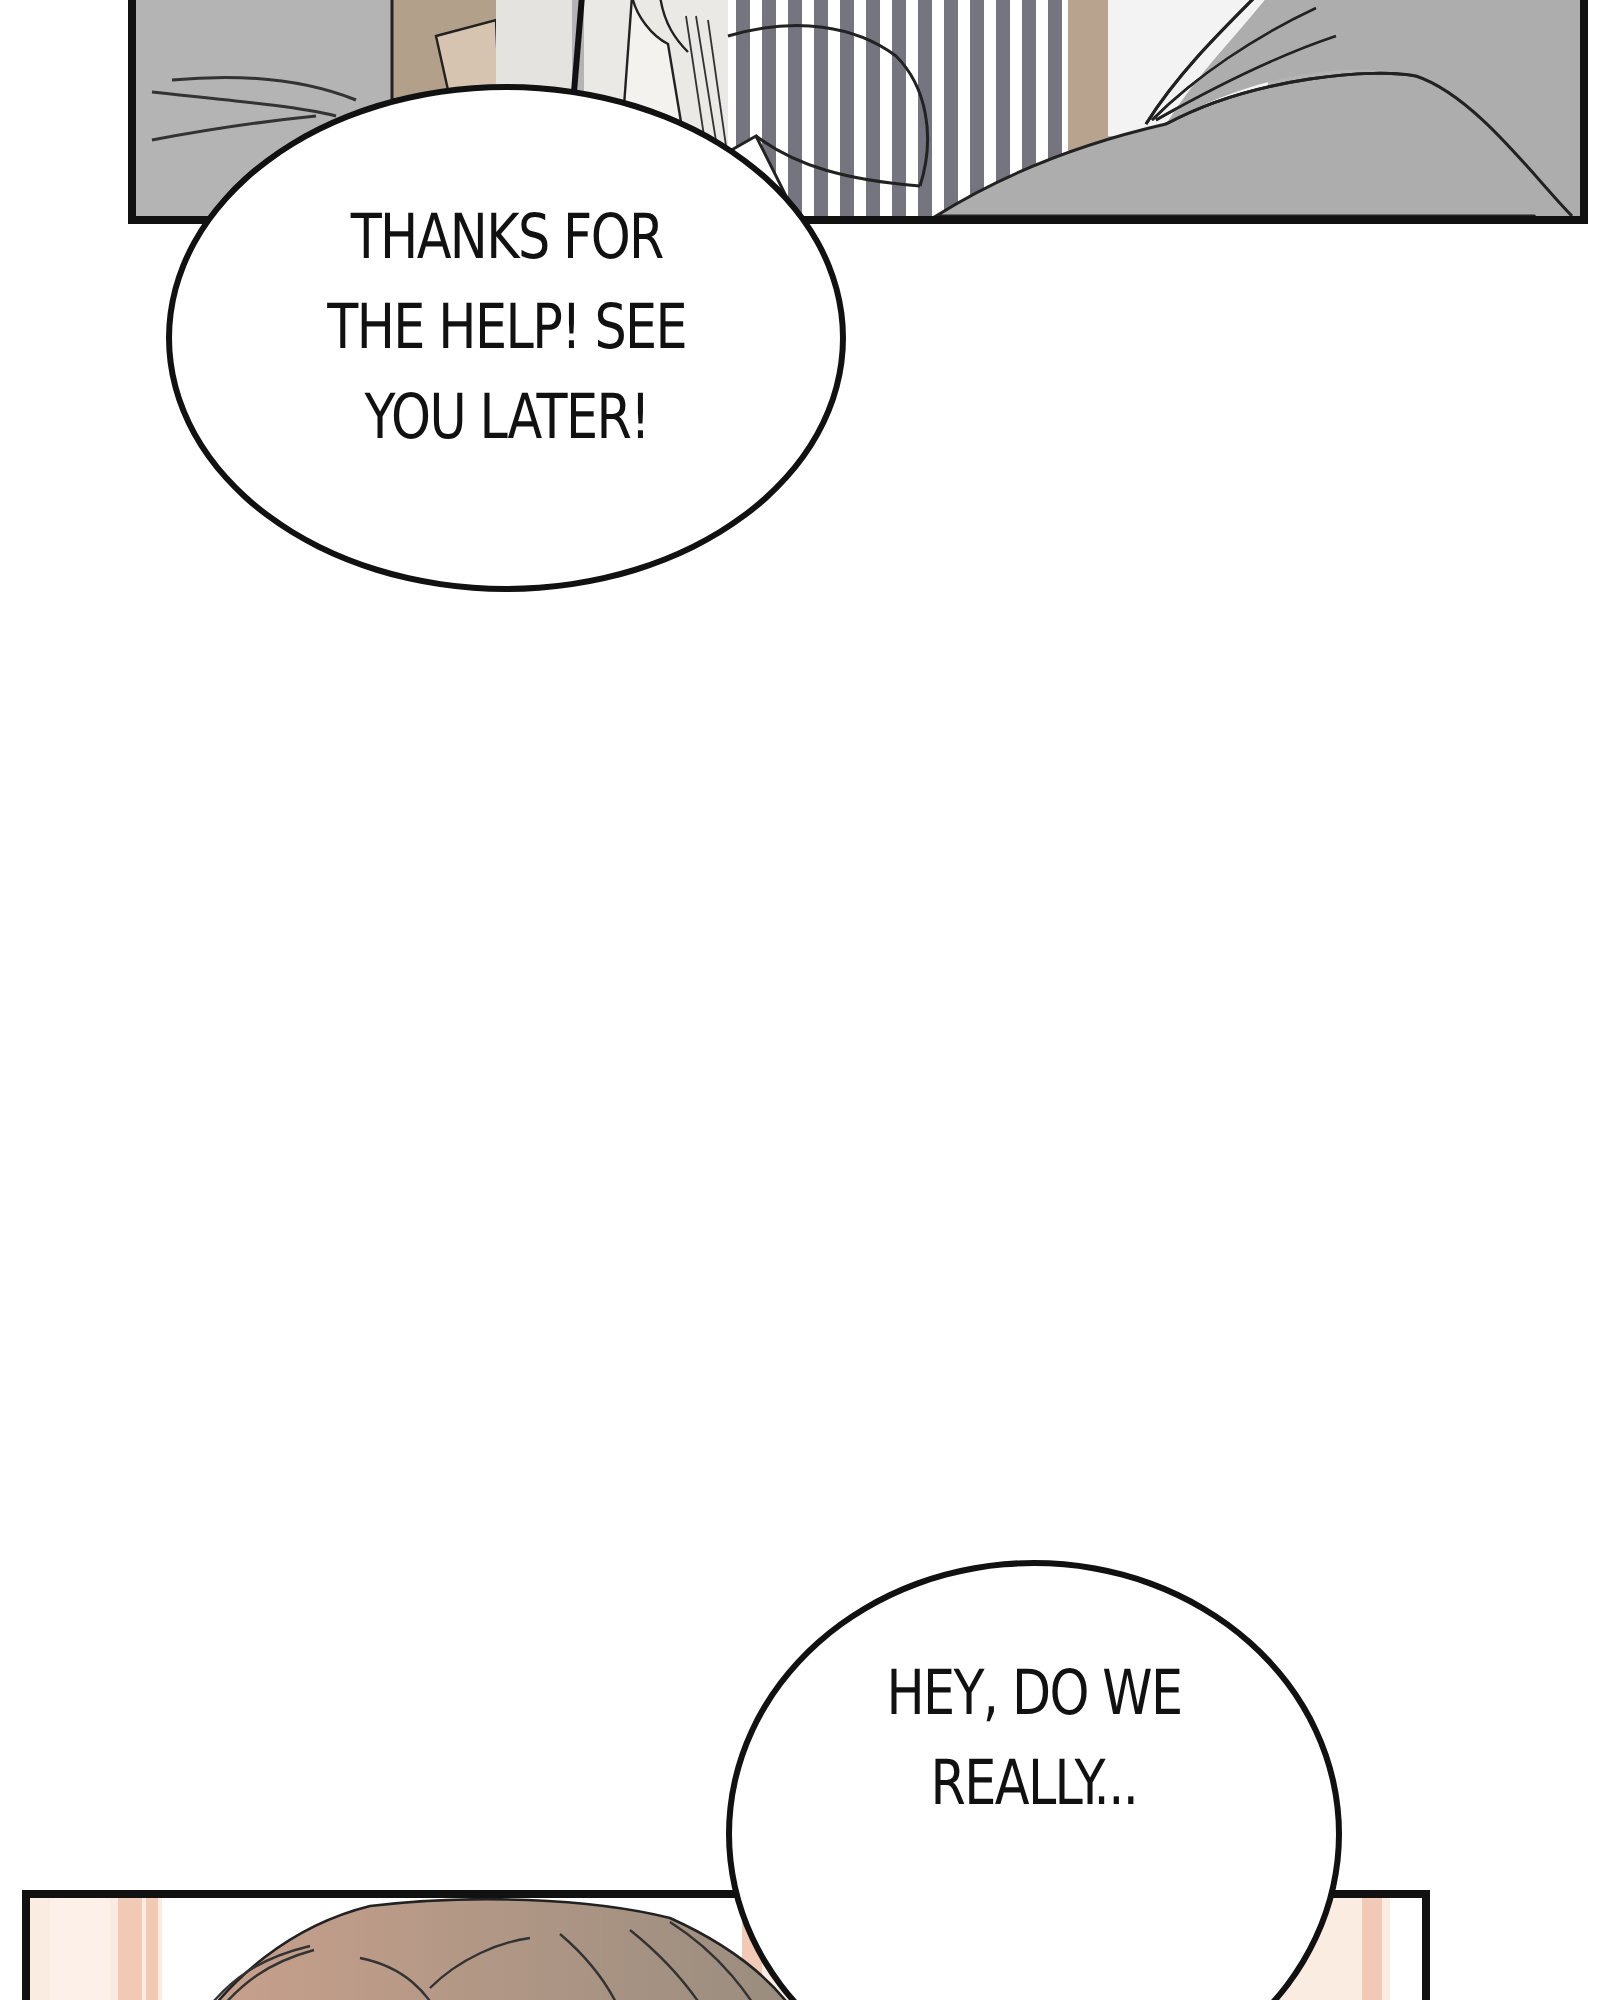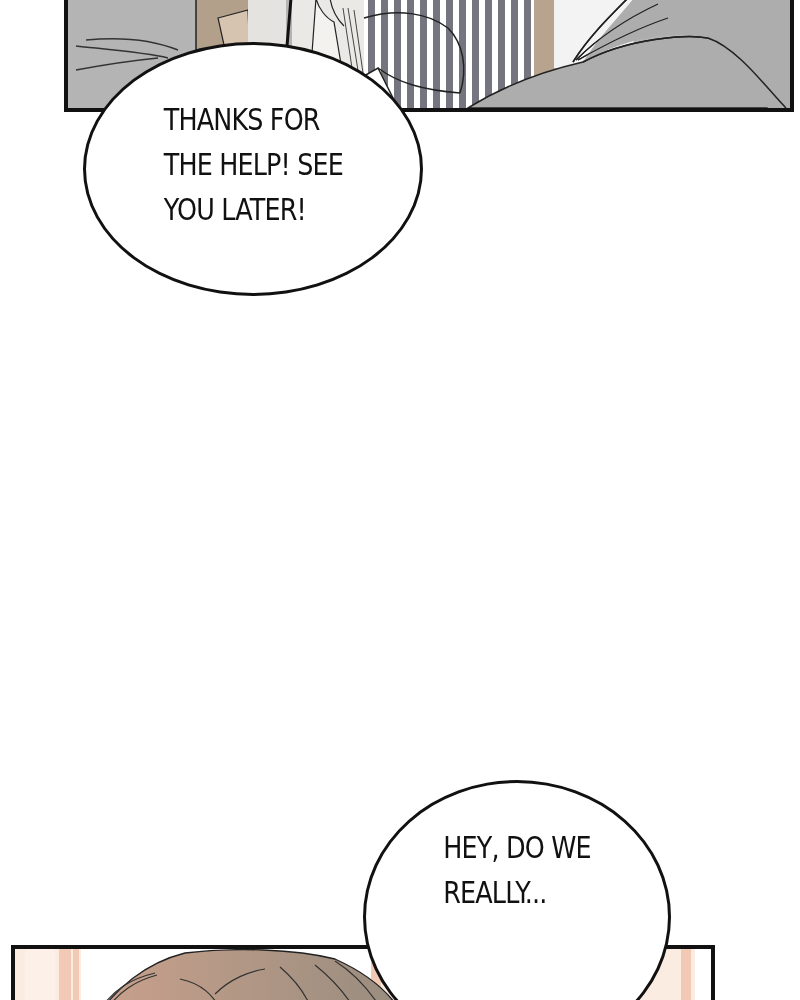--- a/index.html
+++ b/index.html
@@ -2,21 +2,21 @@
 <html><head>
 <meta charset="utf-8">
 <style>
   html, body { margin: 0; padding: 0; background: #ffffff; }
   body { width: 800px; height: 1000px; position: relative; overflow: hidden; font-family: "DejaVu Sans", sans-serif; }
   .panel { position: absolute; box-sizing: border-box; border: 4px solid #111; overflow: hidden; }
   #panel-top { left: 64px; top: -6px; width: 730px; height: 118px; background: #b4b4b4; }
   #panel-bottom { left: 11px; top: 945px; width: 704px; height: 70px; background: #fbece2; border-bottom: none; }
   .art { position: absolute; left: 0; top: 0; }
   .bubble { position: absolute; background: #fff; border: 3px solid #111; border-radius: 50%; box-sizing: border-box;
-            display: flex; align-items: center; justify-content: center; }
+            display: flex; align-items: center; justify-content: center; text-align: center; }
   .bubble-text { font-family: "DejaVu Sans", sans-serif; font-weight: normal; color: #111; font-size: 31px;
                  line-height: 45px; letter-spacing: -1px; transform: scaleX(0.82); white-space: pre-line; }
   #bubble-1 { left: 83px; top: 42px; width: 340px; height: 254px; }
   #bubble-1 .bubble-text { margin-top: -10px; }
   #bubble-2 { left: 363px; top: 780px; width: 308px; height: 274px; }
   #bubble-2 .bubble-text { margin-top: -94px; }
 </style>
 </head>
 <body>
 

